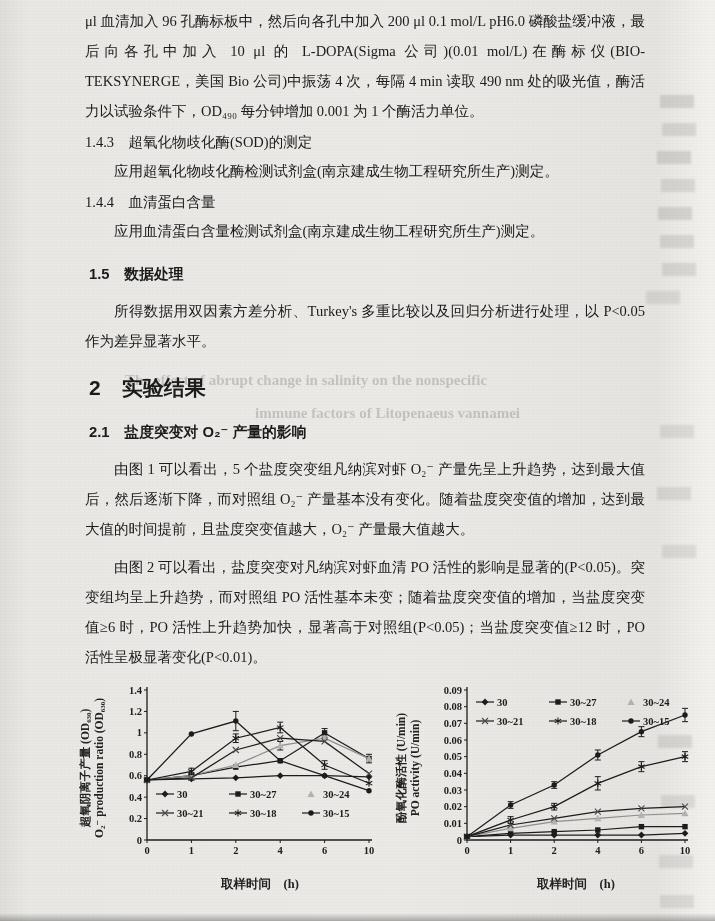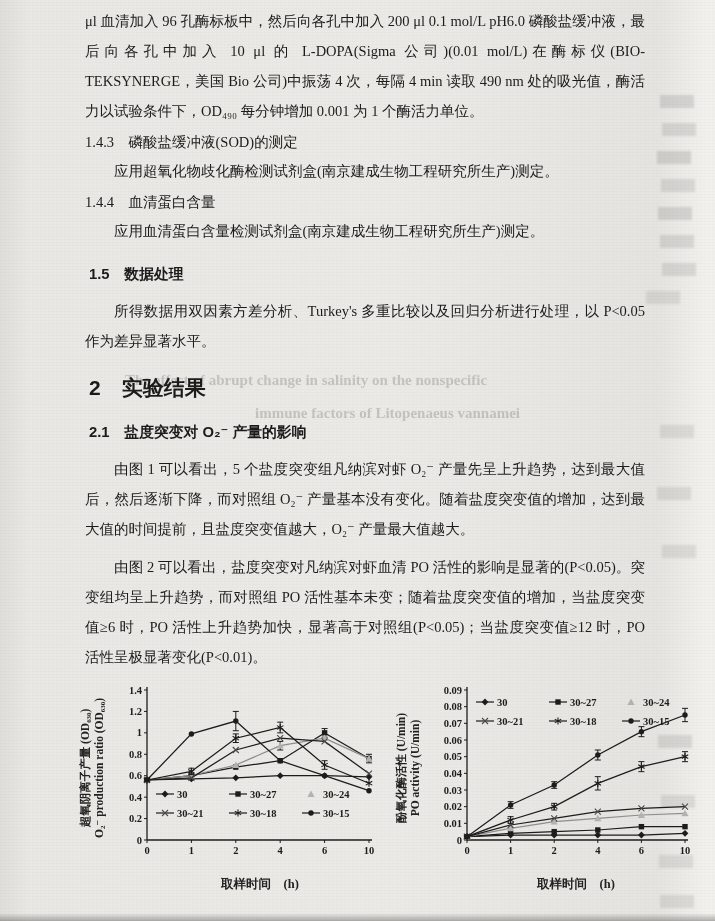--- a/index.html
+++ b/index.html
@@ -81,21 +81,21 @@
 <body>
 
 <div class="page">
   <div class="ghost-col"></div>
   <div class="ghostline" style="left:125px;top:372px;">The effect of abrupt change in salinity on the nonspecific</div>
   <div class="ghostline" style="left:255px;top:405px;text-align:right;">immune factors of Litopenaeus vannamei</div>
 
   <div class="content">
     <p>μl 血清加入 96 孔酶标板中，然后向各孔中加入 200 μl 0.1 mol/L pH6.0 磷酸盐缓冲液，最后向各孔中加入 10 μl 的 L-DOPA(Sigma 公司)(0.01 mol/L)在酶标仪(BIO-TEKSYNERGE，美国 Bio 公司)中振荡 4 次，每隔 4 min 读取 490 nm 处的吸光值，酶活力以试验条件下，OD₄₉₀ 每分钟增加 0.001 为 1 个酶活力单位。</p>
 
-    <p class="hkai">1.4.3　磷酸盐缓冲液(SOD)的测定</p>
+    <p class="hkai">1.4.3　超氧化物歧化酶(SOD)的测定</p>
     <p class="ind">应用超氧化物歧化酶检测试剂盒(南京建成生物工程研究所生产)测定。</p>
 
     <p class="hkai">1.4.4　血清蛋白含量</p>
     <p class="ind">应用血清蛋白含量检测试剂盒(南京建成生物工程研究所生产)测定。</p>
 
     <p class="hbold h-sec">1.5　数据处理</p>
     <p class="ind sp-sm">所得数据用双因素方差分析、Turkey's 多重比较以及回归分析进行处理，以 P&lt;0.05 作为差异显著水平。</p>
 
     <p class="hbold h-big">2　实验结果</p>
 

